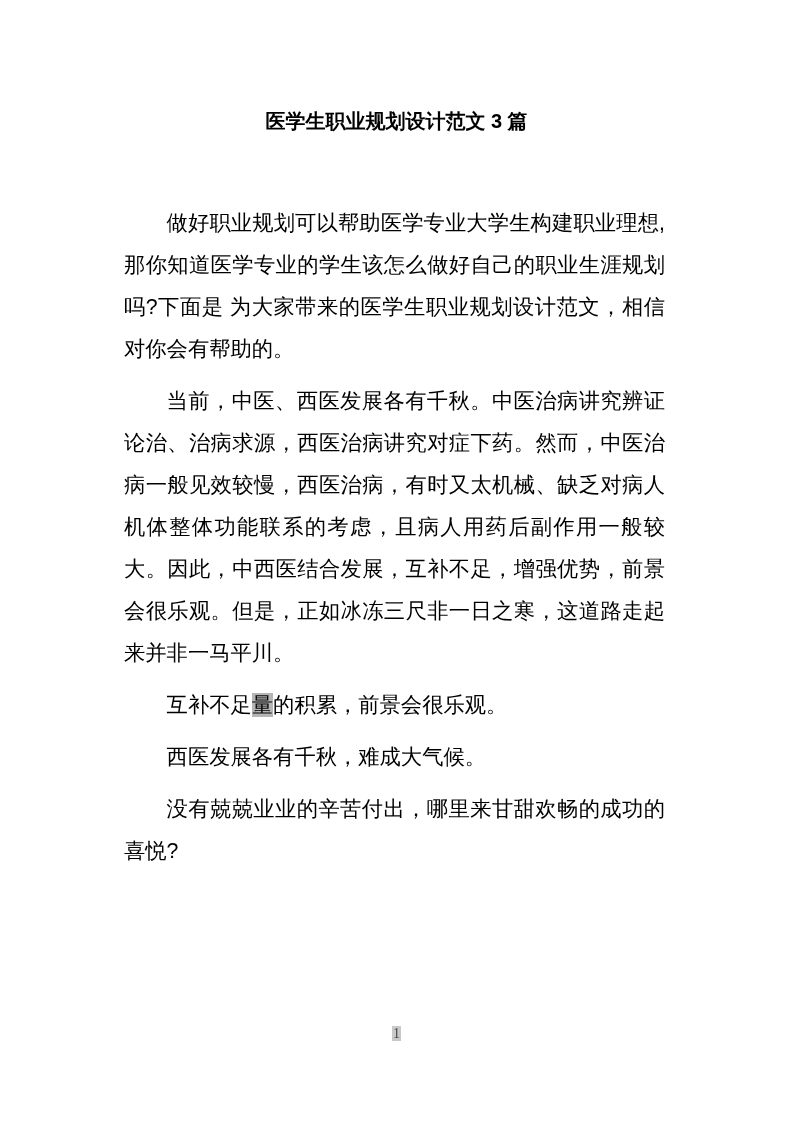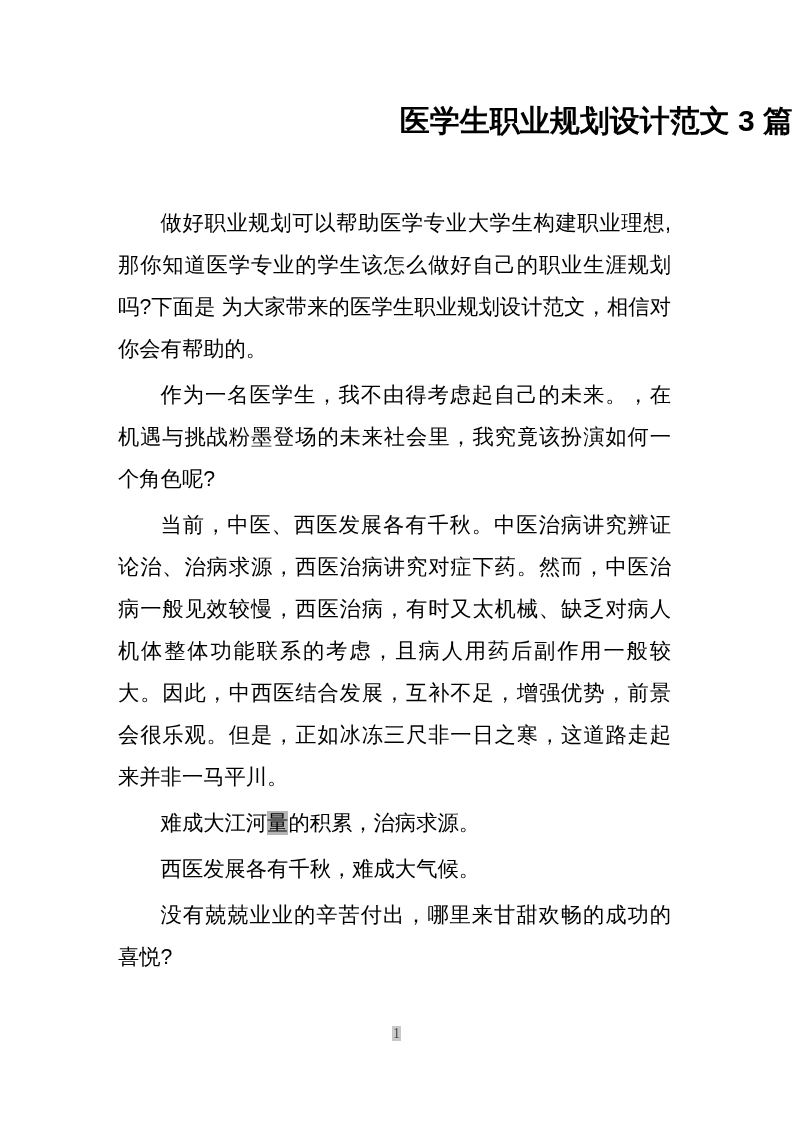--- a/index.html
+++ b/index.html
@@ -7,34 +7,34 @@
     position:relative;
     width:793px; height:1122px;
     margin:0 auto;
     background:#ffffff;
     overflow:hidden;
     font-family:"Liberation Sans","DejaVu Sans",sans-serif;
     color:#000000;
   }
   .doc-title {
     margin:102px 0 0 0;
-    text-align:right;
-    font-size:30px;
+    text-align:center;
+    font-size:20px;
     font-weight:bold;
     line-height:38px;
     color:#000000;
   }
   .doc-body {
     margin:62px 118px 0 114px;
     font-size:21.3px;
     line-height:42px;
     text-align:justify;
   }
   .doc-body p {
-    margin:4px;
+    margin:10px;
     text-indent:2em;
   }
   .char-highlight {
     background:#b5b5b5;
   }
   .page-footer {
     position:absolute;
     left:0; right:0;
     bottom:79px;
     text-align:center;
@@ -50,23 +50,22 @@
 </style>
 </head>
 <body>
 
 <div class="page">
 
   <h1 class="doc-title">医学生职业规划设计范文 3 篇</h1>
 
   <div class="doc-body">
     <p>做好职业规划可以帮助医学专业大学生构建职业理想,那你知道医学专业的学生该怎么做好自己的职业生涯规划吗?下面是 为大家带来的医学生职业规划设计范文，相信对你会有帮助的。</p>
-    <p>作为一名医学生，我不由得考虑起自己的未来。，在机遇与挑战粉墨登场的未来社会里，我究竟该扮演如何一个角色呢?</p>
     <p>当前，中医、西医发展各有千秋。中医治病讲究辨证论治、治病求源，西医治病讲究对症下药。然而，中医治病一般见效较慢，西医治病，有时又太机械、缺乏对病人机体整体功能联系的考虑，且病人用药后副作用一般较大。因此，中西医结合发展，互补不足，增强优势，前景会很乐观。但是，正如冰冻三尺非一日之寒，这道路走起来并非一马平川。</p>
-    <p><span>难成大江河</span><span class="char-highlight">量</span><span>的积累，治病求源。</span></p>
+    <p><span>互补不足</span><span class="char-highlight">量</span><span>的积累，前景会很乐观。</span></p>
     <p>西医发展各有千秋，难成大气候。</p>
     <p>没有兢兢业业的辛苦付出，哪里来甘甜欢畅的成功的喜悦?</p>
 
   </div>
 
   <div class="page-footer">
     <span class="num">1</span>
   </div>
 
 </div>

